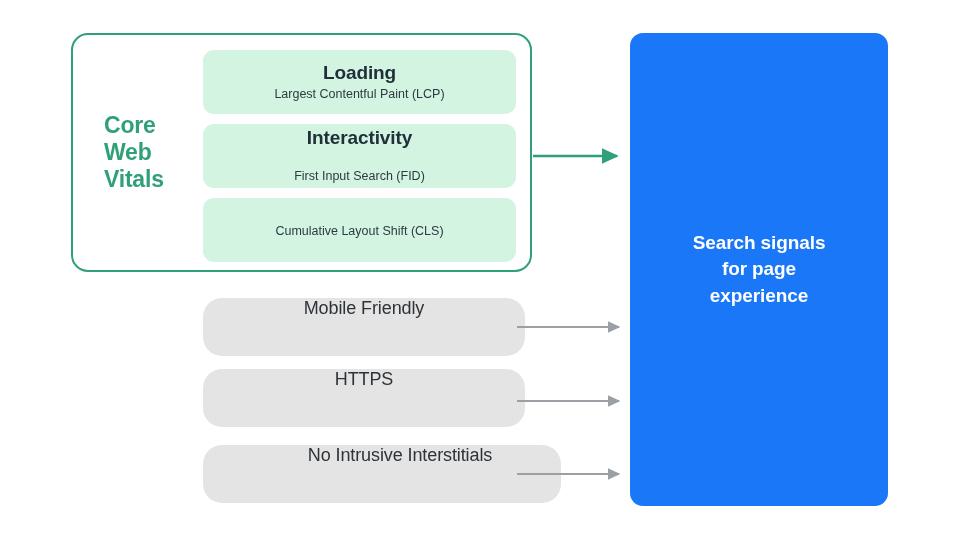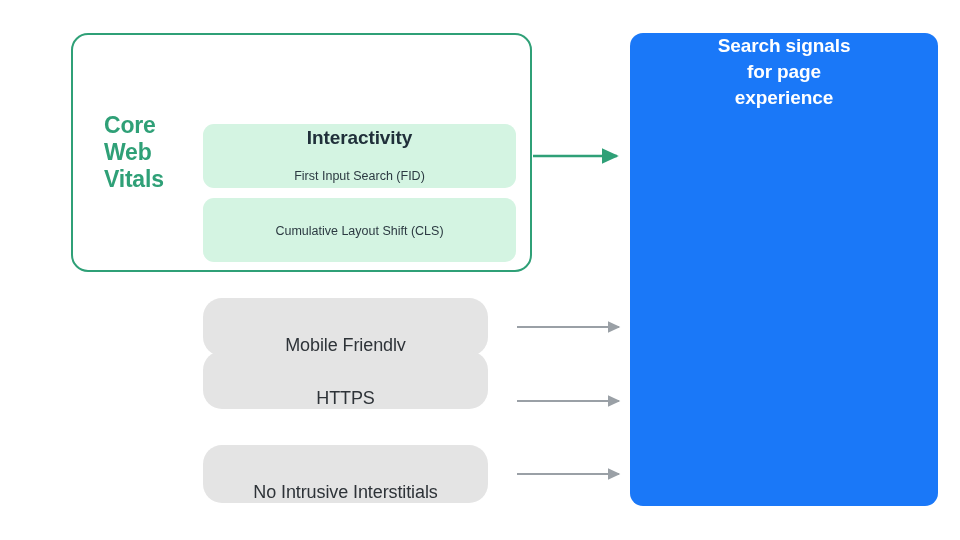--- a/index.html
+++ b/index.html
@@ -74,48 +74,49 @@
     font-size: 12.5px;
     font-weight: normal;
     line-height: 1.3;
     margin-top: 2px;
   }
 
   
   .signal-box {
     position: absolute;
     left: 203px;
-    width: 285px;
+    width: 322px;
     height: 58px;
     background: #E4E4E4;
     border-radius: 19px;
     display: flex;
-    align-items: flex-end;
+    align-items: flex-start;
     justify-content: center;
   }
   .signal-box.s0 { top: 298px; }
-  .signal-box.s1 { top: 351px; }
-  .signal-box.s2 { top: 445px; }
+  .signal-box.s1 { top: 369px; }
+  .signal-box.s2 { top: 445px; padding-left: 36px; }
   .signal-label {
     color: #2E3338;
     font-size: 18px;
     font-weight: normal;
     letter-spacing: -0.1px;
   }
 
   
   .blue-panel {
     position: absolute;
     left: 630px;
     top: 33px;
-    width: 308px;
+    width: 258px;
     height: 473px;
     background: #1A78F8;
     border-radius: 13px;
     display: flex;
+    align-items: center;
     justify-content: center;
   }
   .blue-panel-text {
     color: #ffffff;
     font-size: 19px;
     font-weight: bold;
     line-height: 1.38;
     text-align: center;
     letter-spacing: -0.1px;
     white-space: pre-line;
@@ -135,20 +136,24 @@
 <body>
 
 <div id="canvas">
 
   <div class="cwv-group"></div>
 
   <div class="cwv-label" style="white-space: pre-line; margin-left: 12px;">Core
 Web
 Vitals</div>
 
+  <div class="metric-card m0">
+    <div class="metric-title">Loading</div>
+    <div class="metric-sub">Largest Contentful Paint (LCP)</div>
+  </div>
 
   <div class="metric-card m1">
     <div class="metric-title">Interactivity</div>
     <div class="metric-sub">First Input Search (FID)</div>
   </div>
 
   <div class="metric-card m2">
     <div class="metric-sub">Cumulative Layout Shift (CLS)</div>
   </div>
 

